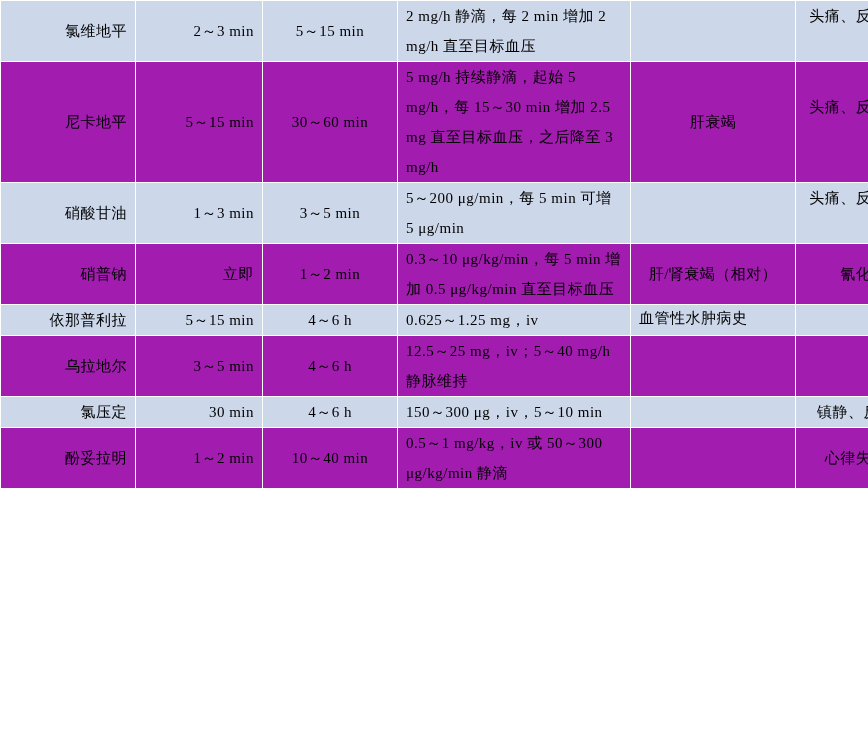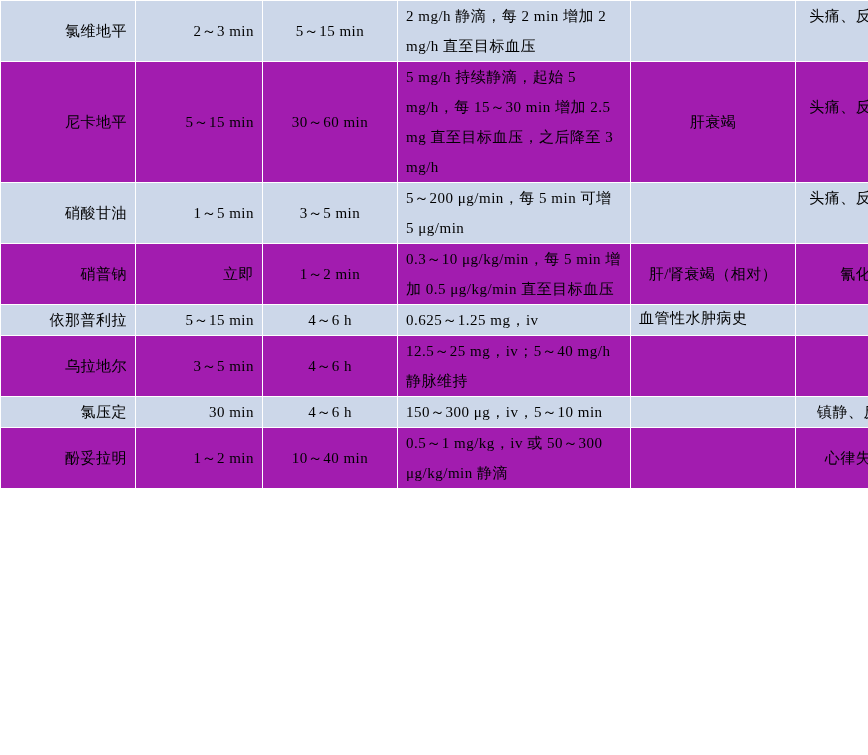--- a/index.html
+++ b/index.html
@@ -93,21 +93,21 @@
       <td class="c-adv">
           <span class="cell-text">头痛、反射性心动过速</span>
         </td>
     </tr>
 
     <tr class="row-shaded">
       <td class="c-name">
           <span class="cell-text">硝酸甘油</span>
         </td>
       <td class="c-onset">
-          <span class="cell-text">1～5 min</span>
+          <span class="cell-text">1～3 min</span>
         </td>
       <td class="c-dur">
           <span class="cell-text">3～5 min</span>
         </td>
       <td class="c-dose">
           <span class="cell-text">5～200 μg/min，每 5 min 可增 5 μg/min</span>
         </td>
       <td class="c-contra">
           <span class="cell-text"></span>
         </td>

